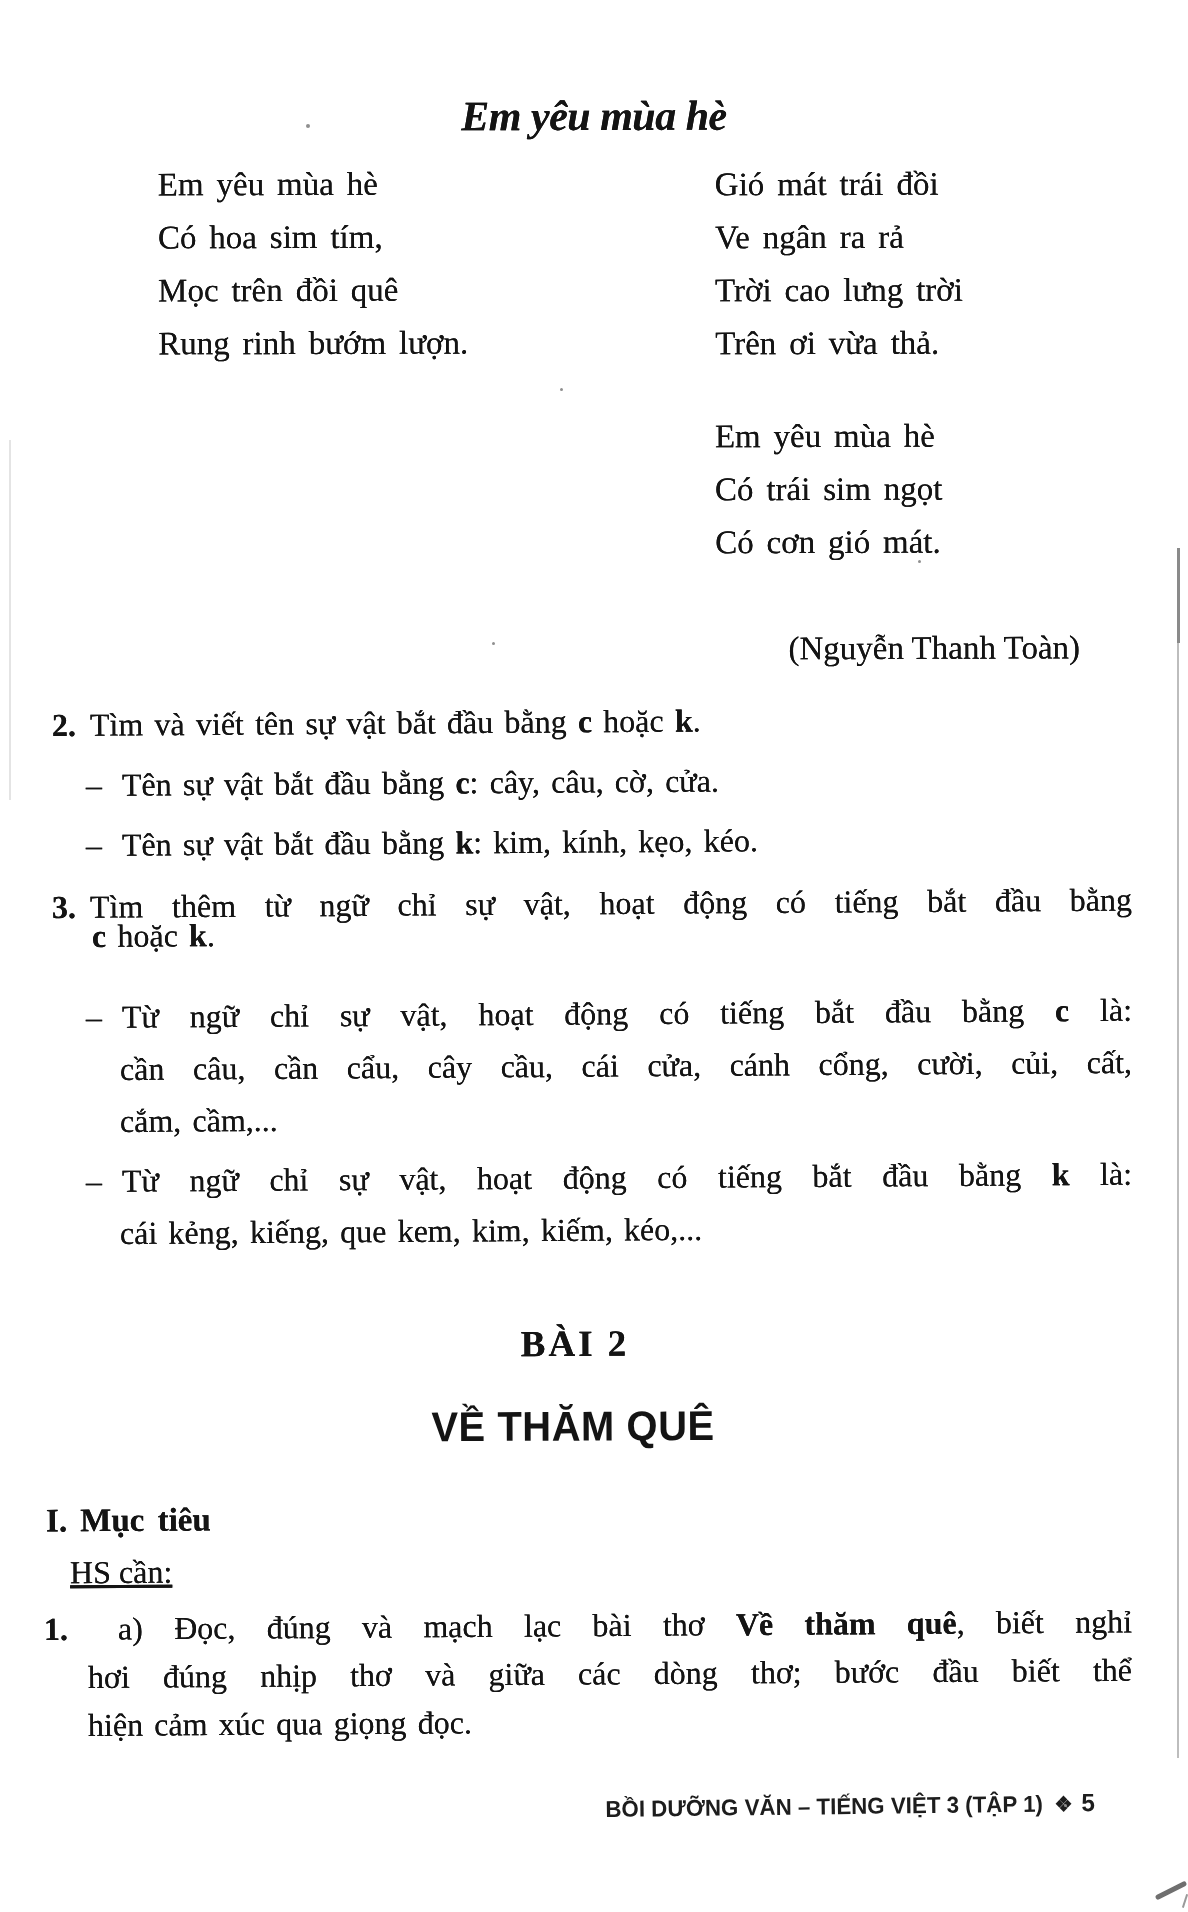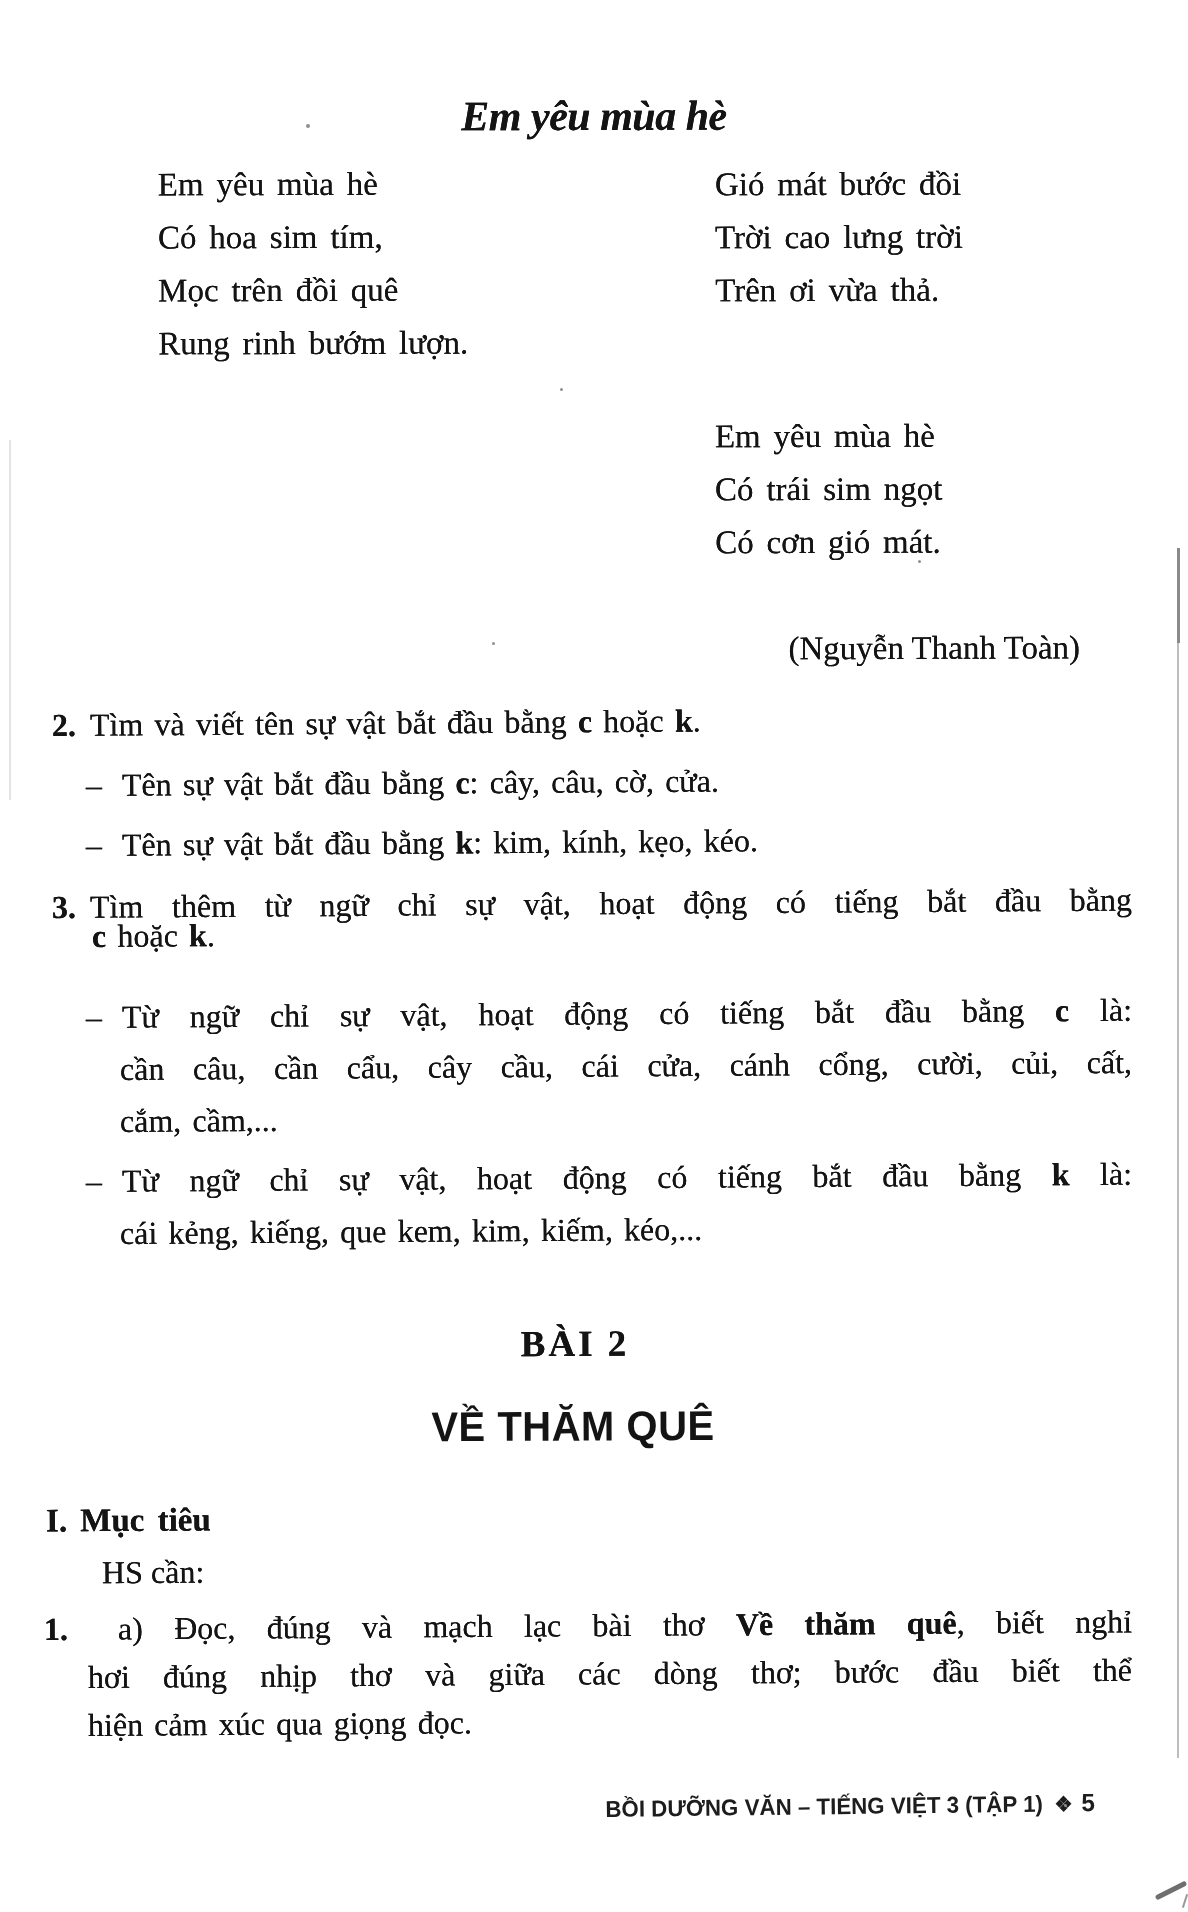--- a/index.html
+++ b/index.html
@@ -40,21 +40,21 @@
     top:1322px;left:0;width:1150px;text-align:center;
     font-size:37px;font-weight:bold;letter-spacing:3px;transform:rotate(-0.25deg);
   }
   .lesson-title{
     top:1404px;left:0;width:1146px;text-align:center;
     font-family:"Liberation Sans", sans-serif;
     font-size:40px;font-weight:bold;letter-spacing:0.5px;transform:rotate(-0.25deg) scaleY(1.04);
   }
   
   .obj-heading{top:1502px;left:46px;font-size:33px;font-weight:bold;word-spacing:0.15em;transform:rotate(-0.4deg);}
-  .obj-intro{top:1554px;left:102px;font-size:32px;transform:rotate(-0.4deg);}
+  .obj-intro{top:1554px;left:70px;font-size:32px;transform:rotate(-0.4deg);text-decoration:underline;}
   
   .footer{
     top:1788px;left:430px;width:665px;text-align:right;
     font-family:"Liberation Sans", sans-serif;
     font-size:23px;font-weight:700;color:#1d1d1d;white-space:nowrap;
     transform:rotate(-0.7deg) scaleX(0.97);transform-origin:right center;
   }
   .footer .mark{padding:0 9px 0 12px;font-size:21px;}
   .footer .pageno{font-size:25px;}
   
@@ -73,21 +73,22 @@
   <div class="abs txt poem-title">Em yêu mùa hè</div>
 
   <div class="abs txt stanza col-left stanza-row1">
     <div>Em yêu mùa hè</div>
     <div>Có hoa sim tím,</div>
     <div>Mọc trên đồi quê</div>
     <div>Rung rinh bướm lượn.</div>
   </div>
 
   <div class="abs txt stanza col-right stanza-row1">
-    <div>Gió mát bước đồi</div>
+    <div>Gió mát trái đồi</div>
+    <div>Ve ngân ra rả</div>
     <div>Trời cao lưng trời</div>
     <div>Trên ơi vừa thả.</div>
   </div>
   <div class="abs txt stanza col-right stanza-row2">
     <div>Em yêu mùa hè</div>
     <div>Có trái sim ngọt</div>
     <div>Có cơn gió mát.</div>
   </div>
 
   <div class="abs txt poem-author">(Nguyễn Thanh Toàn)</div>

